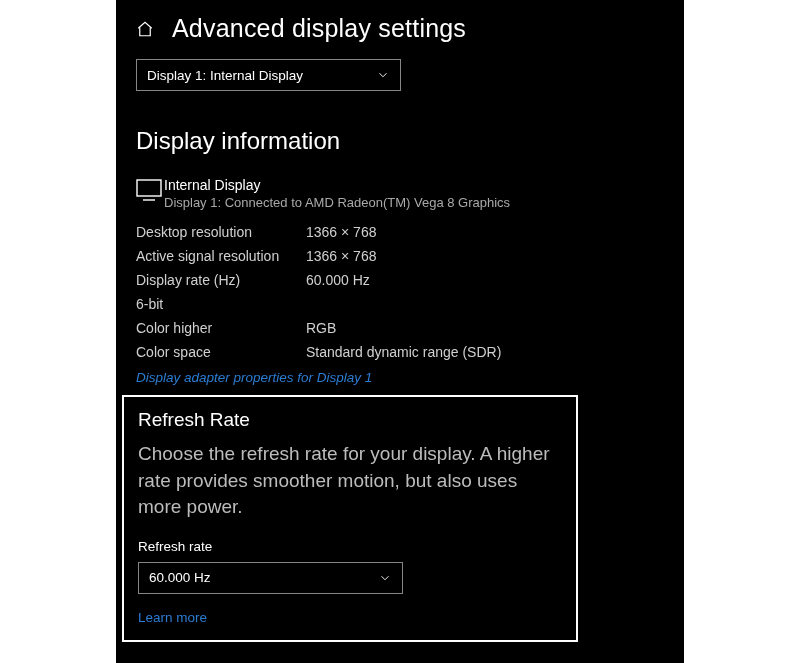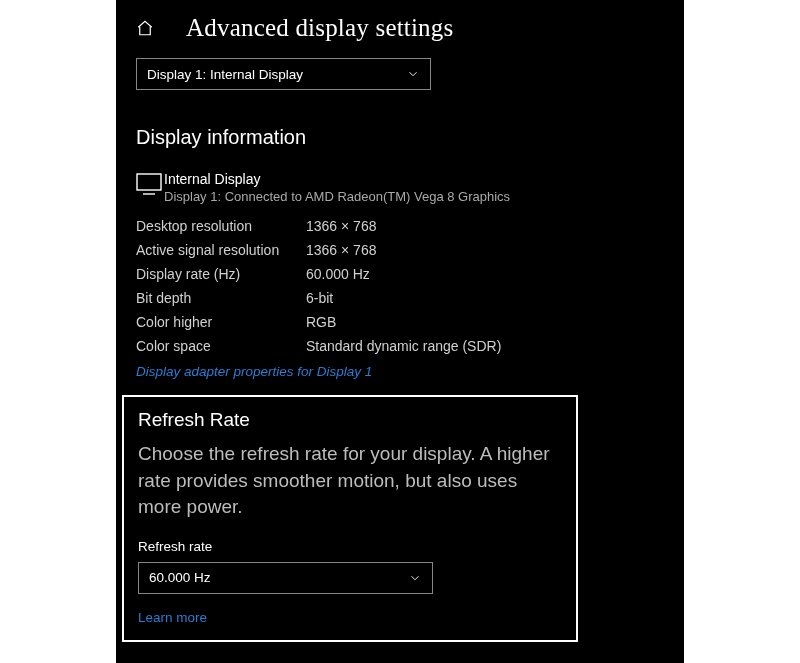--- a/index.html
+++ b/index.html
@@ -16,44 +16,43 @@
     background: #000;
     color: #fff;
     width: 568px;
     height: 663px;
     padding: 14px 20px 0 20px;
     position: relative;
   }
   .header {
     display: flex;
     align-items: center;
-    gap: 32px;
+    gap: 18px;
     margin-bottom: 16px;
-    font-family: Liberation Serif, serif;
   }
   .home-icon svg { display: block; }
   .title {
     font-size: 25px;
     font-weight: 400;
     letter-spacing: 0.2px;
   }
   .select {
     border: 1px solid #868686;
     height: 32px;
-    width: 295px;
+    width: 265px;
     display: flex;
     align-items: center;
     justify-content: space-between;
     padding: 0 10px;
     font-size: 13.5px;
     cursor: pointer;
   }
   .chev svg { display: block; }
   .section-h {
-    font-size: 20px;
+    font-size: 24px;
     font-weight: 400;
     margin-top: 36px;
     margin-bottom: 22px;
   }
   .disp-head {
     display: flex;
     align-items: flex-start;
     gap: 2px;
     margin-bottom: 14px;
   }
@@ -72,21 +71,20 @@
     font-size: 13.5px;
     cursor: pointer;
     display: inline-block;
   }
   .link.props { margin-top: 2px; margin-bottom: 10px; font-style: italic; }
   .highlight-box {
     border: 2.5px solid #fff;
     padding: 12px 14px 14px 14px;
     margin-left: -14px;
     margin-right: 86px;
-    margin-top: 6px;
   }
   .hb-title {
     font-size: 19px;
     font-weight: 400;
     margin-bottom: 10px;
   }
   .hb-desc {
     font-size: 19px;
     color: #bcbcbc;
     line-height: 1.4;
@@ -144,21 +142,20 @@
     </div>
     <div class="kv-row">
       <div class="kv-label">Active signal resolution</div>
       <div class="kv-value">1366 × 768</div>
     </div>
     <div class="kv-row">
       <div class="kv-label">Display rate (Hz)</div>
       <div class="kv-value">60.000 Hz</div>
     </div>
     <div class="kv-row">
-      <div class="kv-label">Bit depth</div>
       <div class="kv-value">6-bit</div>
     </div>
     <div class="kv-row">
       <div class="kv-label">Color higher</div>
       <div class="kv-value">RGB</div>
     </div>
     <div class="kv-row">
       <div class="kv-label">Color space</div>
       <div class="kv-value">Standard dynamic range (SDR)</div>
     </div>

